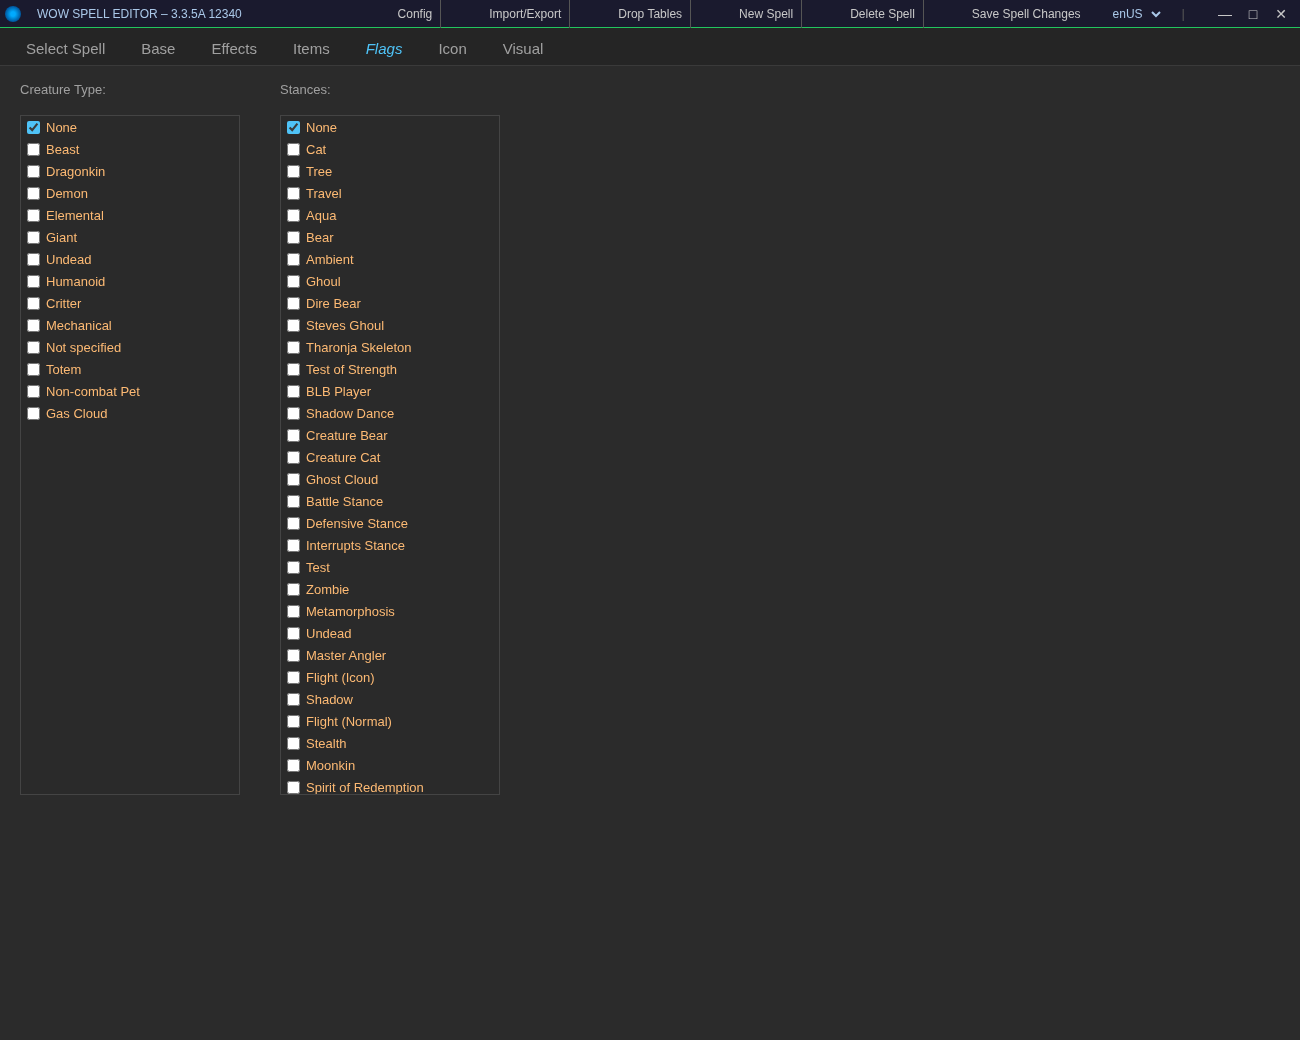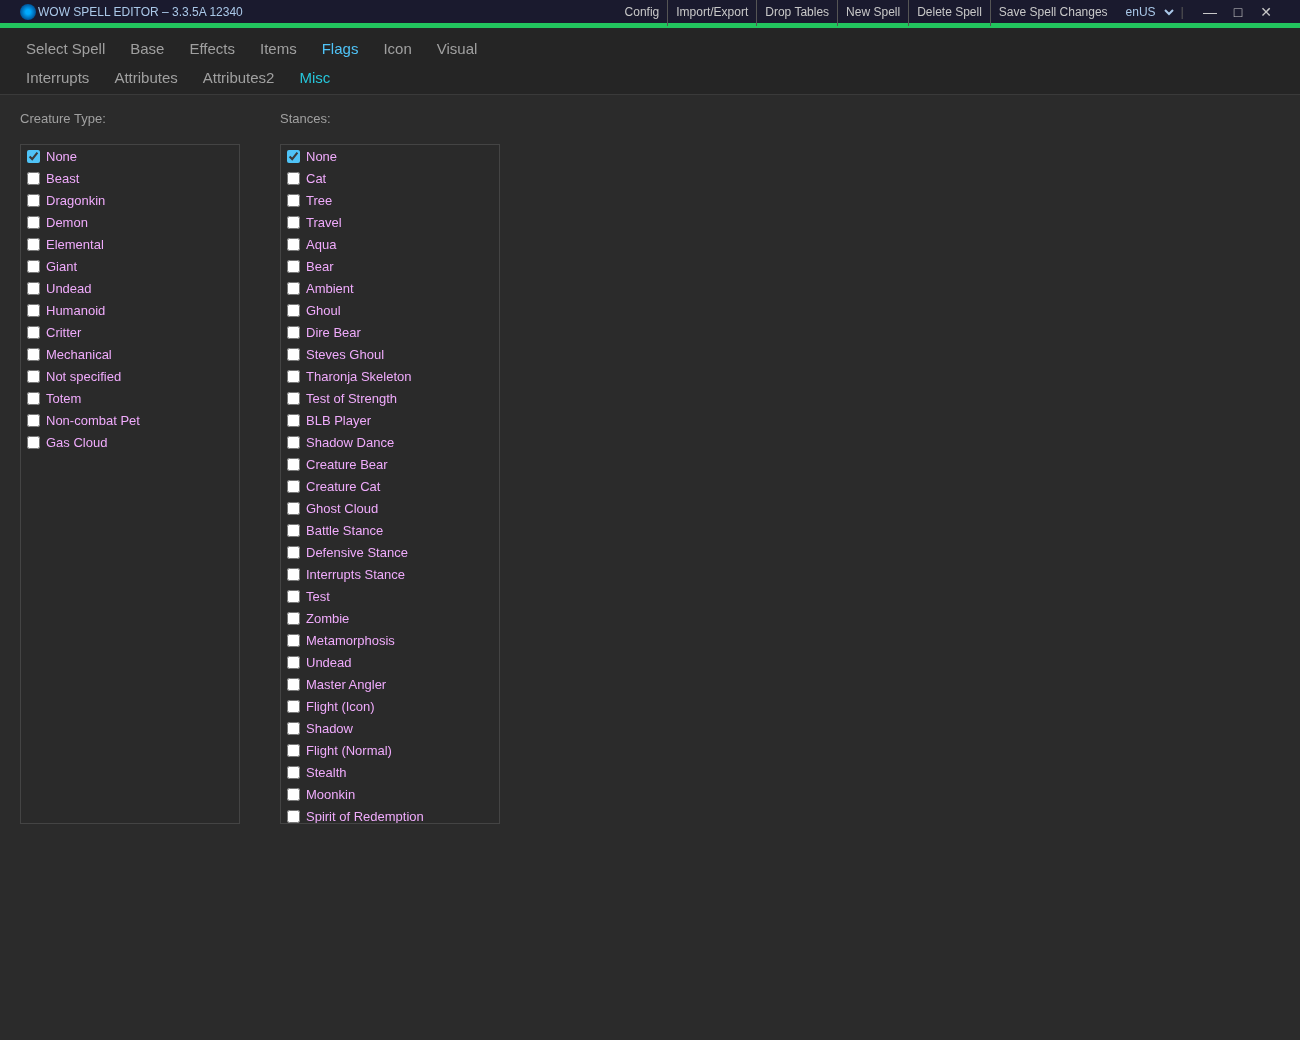--- a/index.html
+++ b/index.html
@@ -12,23 +12,23 @@
       width: 1300px;
       overflow: hidden;
     }
 
     
     #titlebar {
       background: #1a1a2e;
       height: 28px;
       display: flex;
       align-items: center;
-      padding: 0 20px;
-      gap: 2px;
-      border-bottom: 5px solid #22c55e;
+      padding: 0 5px;
+      gap: 16px;
+      border-bottom: 1px solid #22c55e;
     }
     #titlebar .app-icon {
       width: 16px;
       height: 16px;
       background: radial-gradient(circle, #00aaff 20%, #004488 80%);
       border-radius: 50%;
       flex-shrink: 0;
     }
     #titlebar .title-text {
       color: #aac8e8;
@@ -39,20 +39,21 @@
       display: flex;
       gap: 0;
       font-size: 12px;
       color: #c8c8c8;
     }
     #titlebar .menu-bar span {
       padding: 0 8px;
       cursor: pointer;
       border-right: 1px solid #555;
       line-height: 28px;
+      margin-left: 40px;
     }
     #titlebar .menu-bar span:last-child { border-right: none; text-align: center; }
     #titlebar .window-controls {
       display: flex;
       margin-left: 8px;
     }
     #titlebar .window-controls button {
       background: none;
       border: none;
       color: #c8c8c8;
@@ -74,31 +75,31 @@
     }
 
     
     #main-nav {
       background: #252525;
       padding: 8px 16px 0 16px;
       border-bottom: 1px solid #3a3a3a;
     }
     #main-nav .nav-row {
       display: flex;
-      gap: 5px;
+      gap: 16px;
       margin-bottom: 4px;
     }
     #main-nav .nav-tab {
       padding: 4px 10px;
       color: #a0a0a0;
       cursor: pointer;
       font-size: 15px;
       border-radius: 3px 3px 0 0;
     }
-    #main-nav .nav-tab.active-blue { color: #4fc3f7; }
+    #main-nav .nav-tab.active-blue { color: #4fc3f7; font-style: italic; }
     #main-nav .nav-tab.active-teal { color: #26c6da; }
 
     
     #content {
       padding: 16px 20px;
       display: flex;
       flex-direction: column;
       gap: 12px;
     }
 
@@ -146,21 +147,21 @@
     .checkbox-item input[type="checkbox"] {
       width: 13px;
       height: 13px;
       cursor: pointer;
       accent-color: #888;
       flex-shrink: 0;
     }
 
     .checkbox-item label {
       cursor: pointer;
-      color: #f0abfc;
+      color: #fdba74;
       font-size: 13px;
       user-select: none;
     }
 
     
     .list-container::-webkit-scrollbar,
     .list-container2::-webkit-scrollbar {
       width: 14px;
     }
     .list-container::-webkit-scrollbar-track,
@@ -210,26 +211,20 @@
 <div id="main-nav">
   <div class="nav-row">
     <span class="nav-tab">Select Spell</span>
     <span class="nav-tab">Base</span>
     <span class="nav-tab">Effects</span>
     <span class="nav-tab">Items</span>
     <span class="nav-tab active-blue">Flags</span>
     <span class="nav-tab">Icon</span>
     <span class="nav-tab">Visual</span>
   </div>
-  <div class="nav-row">
-    <span class="nav-tab">Interrupts</span>
-    <span class="nav-tab">Attributes</span>
-    <span class="nav-tab">Attributes2</span>
-    <span class="nav-tab active-teal">Misc</span>
-  </div>
 </div>
 
 <div id="content">
   <div class="columns">
 
     <div class="column-wrapper">
       <div class="section-header">Creature Type:</div>
       <div class="list-container" id="creature-list">
           <div class="checkbox-item checked-blue">
             <input type="checkbox" checked="" style="accent-color: rgb(79, 195, 247);">

